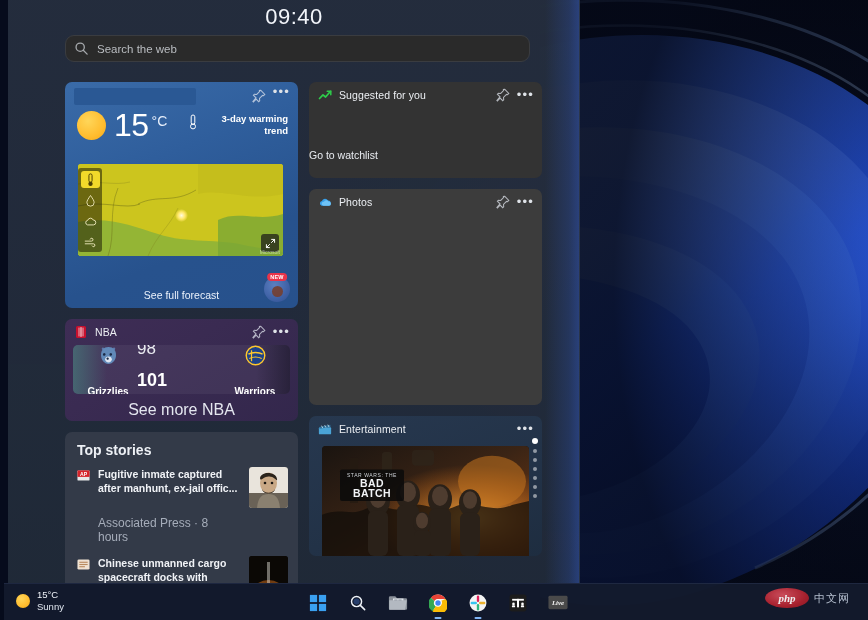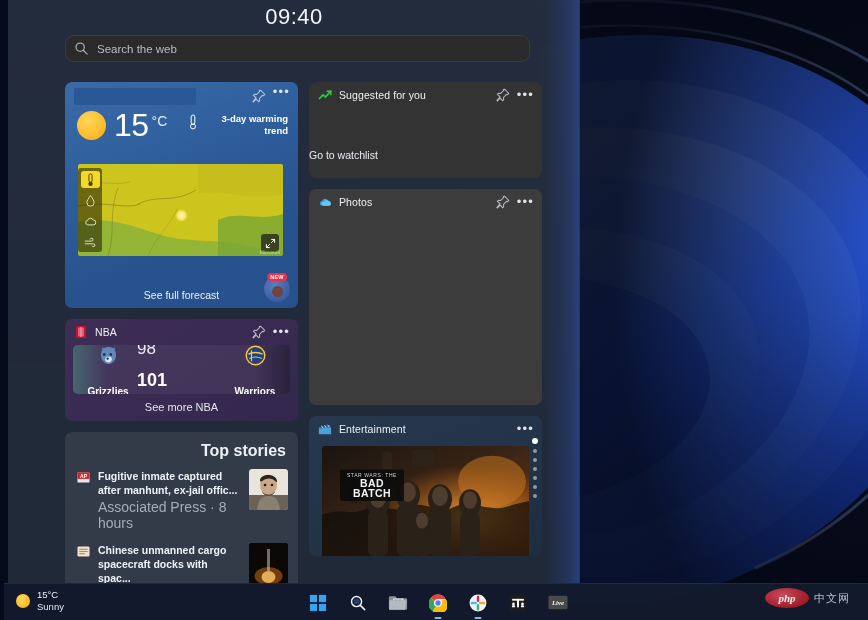--- a/index.html
+++ b/index.html
@@ -177,34 +177,34 @@
     background: linear-gradient(270deg, rgba(25,22,40,0.6), rgba(25,22,40,0));
   }
   .team { width: 58px; text-align: center; position: relative; z-index: 2; }
   .team .logo { height: 26px; display: flex; align-items: center; justify-content: center; }
   .team .tname { color: #ffffff; font-size: 10px; font-weight: 700; margin-top: 17px; }
   .nba-score { text-align: center; position: relative; z-index: 2; flex: 1 1 auto; }
   .nba-score .nums { display: flex; align-items: baseline; justify-content: center; gap: 11px; flex-direction: column; }
   .nba-score .s1 { color: #e9eaf0; font-size: 17px; font-weight: 400; }
   .nba-score .s2 { color: #ffffff; font-size: 18px; font-weight: 700; }
   .nba-score .meta { color: #c9c7d6; font-size: 8px; margin-top: 1px; }
-  .nba-footer { text-align: center; color: #e4e6ef; font-size: 11px; margin-top: 7px; }
+  .nba-footer { text-align: center; color: #e4e6ef; font-size: 16px; margin-top: 7px; }
 
   
   .stories {
     background: #333a48;
     padding: 10px 0 0 0;
     min-height: 140px;
   }
-  .stories .hdr { color: #edf0f5; font-size: 16px; font-weight: 600; padding: 0 12px 9px; text-align: right; }
+  .stories .hdr { color: #edf0f5; font-size: 14px; font-weight: 600; padding: 0 12px 9px; }
   .story { display: flex; padding: 0 10px 12px 12px; gap: 8px; align-items: flex-start; }
   .story .src-ico { width: 13px; height: 13px; flex: 0 0 auto; margin-top: 2px; }
   .story .body { flex: 1 1 auto; min-width: 0; }
   .story .headline { color: #f0f2f6; font-size: 10.5px; font-weight: 600; line-height: 14px; }
-  .story .sub { color: #a6adba; font-size: 14px; margin-top: 2px; }
+  .story .sub { color: #a6adba; font-size: 12px; margin-top: 21px; }
   .story .thumb {
     width: 39px; height: 41px; flex: 0 0 auto; border-radius: 3px; overflow: hidden;
     background: #111;
   }
 
   
   .suggested { height: 96px; background: #333333; }
   .sug-cta { position: absolute; left: 0; bottom: 17px; width: 100%; text-align: left; color: #e9ecf1; font-size: 10.5px; }
   .photos { height: 216px; background: #3c3c3c; }
   .entertainment {

